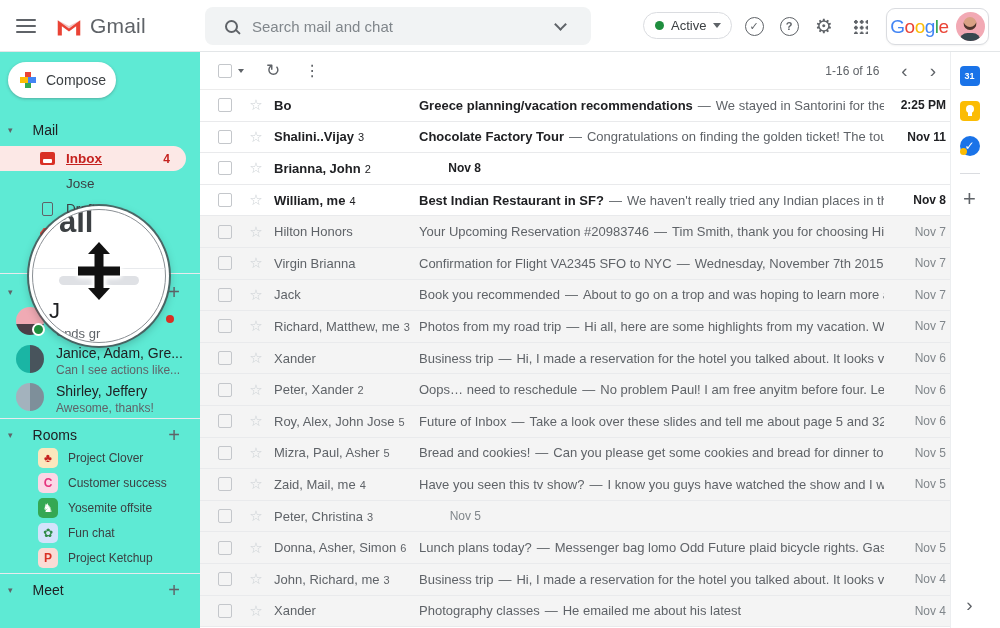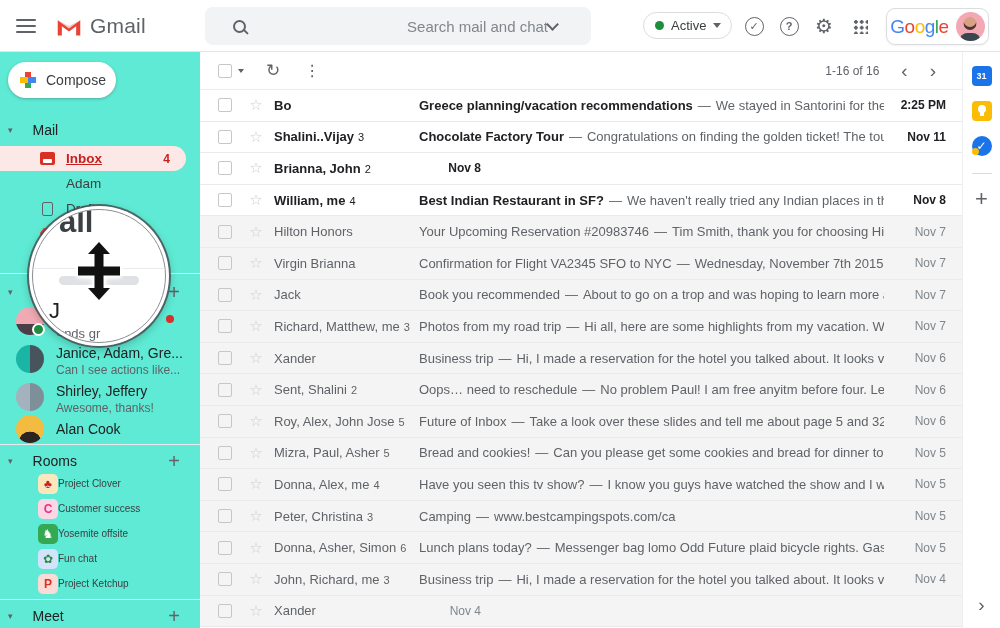--- a/index.html
+++ b/index.html
@@ -9,21 +9,21 @@
 
   
   .topbar { position:absolute; top:0; left:0; width:1000px; height:52px; background:#fff;
             border-bottom:1px solid #e3e6e8; display:flex; align-items:center; z-index:10; }
   .hamburger { width:20px; height:14px; margin-left:16px; display:flex; flex-direction:column;
                justify-content:space-between; cursor:pointer; }
   .hamburger span { display:block; height:2px; background:#5f6368; border-radius:1px; }
   .gmail-logo { display:flex; align-items:center; margin-left:20px; gap:8px; }
   .gmail-logo .wordmark { font-size:21px; color:#5f6368; letter-spacing:.2px; }
   .search { position:absolute; left:205px; top:7px; width:386px; height:38px; background:#f1f3f4;
-            border-radius:8px; display:flex; align-items:center; padding:0 28px;text-align:right; }
+            border-radius:8px; display:flex; align-items:center; padding:0 20px; }
   .mag-icon { width:13px; height:13px; border:2px solid #5f6368; border-radius:50%; position:relative; flex:0 0 auto; }
   .mag-icon::after { content:""; position:absolute; width:6px; height:2px; background:#5f6368;
                      transform:rotate(45deg); right:-5px; bottom:-2px; border-radius:1px; }
   .search-ph { margin-left:14px; font-size:15px; color:#80868b; flex:1; }
   .chev-down { width:9px; height:9px; border-right:2px solid #5f6368; border-bottom:2px solid #5f6368;
                transform:rotate(45deg); margin-right:6px; margin-top:-4px; }
   .status-pill { position:absolute; left:643px; top:12px; height:27px; background:#fff; border:1px solid #dadce0;
                  border-radius:14px; display:flex; align-items:center; padding:0 10px 0 11px; gap:7px; }
   .green-dot { width:9px; height:9px; border-radius:50%; background:#1e8e3e; }
   .status-pill .lbl { font-size:13px; color:#3c4043; font-weight:500; }
@@ -89,21 +89,21 @@
   .chat-meta { margin-left:12px; overflow:hidden; }
   .chat-name { font-size:14px; color:#202124; white-space:nowrap; }
   .chat-prev { font-size:12px; color:#5f6368; margin-top:2px; white-space:nowrap; }
   .chat-item.has-dot::before { content:""; position:absolute; right:26px; top:13px; width:8px; height:8px;
       border-radius:50%; background:#d93025; }
   .chat-item.no-preview { align-items:center; padding-top:0; height:26px; }
   .rooms-head { margin-top:6px; position:relative; }
   .room-item { display:flex; align-items:center; height:25px; padding-left:38px; cursor:pointer; }
   .room-avatar { width:20px; height:20px; border-radius:5px; display:flex; align-items:center;
                  justify-content:center; font-size:12px; font-weight:700; }
-  .room-name { font-size:10px; color:#3c4043; }
+  .room-name { margin-left:10px; font-size:12px; color:#3c4043; }
   .meet-head { margin-top:6px; position:relative; }
 
   
   .maillist { position:absolute; top:52px; left:200px; width:762px; height:576px; background:#fff; }
   .toolbar { height:38px; display:flex; align-items:center; border-bottom:1px solid #ececec; padding:0 26px 0 18px; }
   .cb { width:14px; height:14px; border:1.5px solid #c4c7cb; border-radius:2px; background:transparent; flex:0 0 auto; cursor:pointer; }
   .tb-caret { width:0; height:0; border-left:3.5px solid transparent; border-right:3.5px solid transparent;
               border-top:4.5px solid #5f6368; margin-left:6px; cursor:pointer; }
   .tb-refresh { font-size:17px; color:#5f6368; margin-left:22px; cursor:pointer; }
   .tb-more { font-size:16px; color:#5f6368; margin-left:24px; letter-spacing:0; cursor:pointer; }
@@ -121,21 +121,21 @@
   .row .cnt { font-size:11px; margin-left:4px; color:#5f6368; font-weight:400; }
   .row.unread .cnt { color:#202124; }
   .row .subj-area { flex:1; font-size:13px; color:#5f6368; white-space:nowrap; overflow:hidden; }
   .row .subject { color:#5f6368; }
   .row.unread .subject { color:#202124; font-weight:700; }
   .row .sep { margin:0 5px; color:#5f6368; }
   .row .date { width:78px; text-align:right; padding-right:16px; font-size:12px; color:#80868b; flex:0 0 auto; }
   .row.unread .date { color:#202124; font-weight:700; }
 
   
-  .rpanel { position:absolute; top:52px; right:0; width:38px; height:576px; background:#fff;
+  .rpanel { position:absolute; top:52px; right:12px; width:38px; height:576px; background:#fff;
             border-left:1px solid #eceef0; display:flex; flex-direction:column; align-items:center; }
   .cal-icon { width:20px; height:20px; background:#1a73e8; border-radius:4px; color:#fff; font-size:9px;
               font-weight:700; display:flex; align-items:center; justify-content:center; margin-top:14px; }
   .keep-icon { width:20px; height:20px; background:#fbbc04; border-radius:4px; position:relative; margin-top:15px; }
   .keep-icon::before { content:""; position:absolute; left:6px; top:4px; width:8px; height:8px;
                        border-radius:50%; background:#fff; }
   .keep-icon::after { content:""; position:absolute; left:8px; top:11px; width:4px; height:4px; background:#fff; }
   .tasks-icon { width:20px; height:20px; background:#1a73e8; border-radius:50%; color:#fff; position:relative;
                 display:flex; align-items:center; justify-content:center; font-size:12px; font-weight:700; margin-top:15px; }
   .tasks-icon::after { content:""; position:absolute; left:0; bottom:1px; width:7px; height:7px;
@@ -241,21 +241,21 @@
           <span class="nav-icon">
             <span class="icon-inbox"></span>
           </span>
           <span class="nav-label">Inbox</span>
           <span class="nav-count">4</span>
         </div>
         <div class="nav-item">
           <span class="nav-icon">
             <span class="icon-sent"></span>
           </span>
-          <span class="nav-label">Adam</span>
+          <span class="nav-label">Jose</span>
 
         </div>
         <div class="nav-item">
           <span class="nav-icon">
             <span class="icon-drafts"></span>
           </span>
           <span class="nav-label">Drafts</span>
 
         </div>
         <div class="nav-item">
@@ -294,27 +294,20 @@
           <span class="chat-meta">
             <div class="chat-name">Janice, Adam, Gre...</div>
             <div class="chat-prev">Can I see actions like...</div>
           </span>
         </div>
         <div class="chat-item">
           <span class="chat-avatar" style="background: linear-gradient(90deg, rgb(163, 178, 189) 50%, rgb(126, 143, 154) 50%);"></span>
           <span class="chat-meta">
             <div class="chat-name">Shirley, Jeffery</div>
             <div class="chat-prev">Awesome, thanks!</div>
-          </span>
-        </div>
-        <div class="chat-item no-preview">
-          <span class="chat-avatar" style="background: radial-gradient(circle at 50% 100%, rgb(43, 36, 32) 36%, rgb(243, 187, 63) 37%);"></span>
-          <span class="chat-meta">
-            <div class="chat-name">Alan Cook</div>
-
           </span>
         </div>
       </div>
 
     <div class="sb-divider"></div>
     <div class="sec-head rooms-head">
       <span class="tri">▾</span>
       <span class="txt">Rooms</span>
       <span class="sec-plus">+</span>
     </div>
@@ -438,21 +431,21 @@
           <span class="star">☆</span>
           <span class="sender"><span>Xander</span></span>
           <span class="subj-area">
             <span class="subject">Business trip</span><span class="sep">—</span><span class="snippet">Hi, I made a reservation for the hotel you talked about. It looks very fan…</span>
           </span>
           <span class="date">Nov 6</span>
         </div>
         <div class="row">
           <span class="cb"></span>
           <span class="star">☆</span>
-          <span class="sender"><span>Sent, Shalini</span><span class="cnt">2</span></span>
+          <span class="sender"><span>Peter, Xander</span><span class="cnt">2</span></span>
           <span class="subj-area">
             <span class="subject">Oops… need to reschedule</span><span class="sep">—</span><span class="snippet">No problem Paul! I am free anyitm before four. Let me kno…</span>
           </span>
           <span class="date">Nov 6</span>
         </div>
         <div class="row">
           <span class="cb"></span>
           <span class="star">☆</span>
           <span class="sender"><span>Roy, Alex, John Jose</span><span class="cnt">5</span></span>
           <span class="subj-area">
@@ -465,33 +458,30 @@
           <span class="star">☆</span>
           <span class="sender"><span>Mizra, Paul, Asher</span><span class="cnt">5</span></span>
           <span class="subj-area">
             <span class="subject">Bread and cookies!</span><span class="sep">—</span><span class="snippet">Can you please get some cookies and bread for dinner to…</span>
           </span>
           <span class="date">Nov 5</span>
         </div>
         <div class="row">
           <span class="cb"></span>
           <span class="star">☆</span>
-          <span class="sender"><span>Donna, Alex, me</span><span class="cnt">4</span></span>
+          <span class="sender"><span>Zaid, Mail, me</span><span class="cnt">4</span></span>
           <span class="subj-area">
             <span class="subject">Have you seen this tv show?</span><span class="sep">—</span><span class="snippet">I know you guys have watched the show and I would lov…</span>
           </span>
           <span class="date">Nov 5</span>
         </div>
         <div class="row">
           <span class="cb"></span>
           <span class="star">☆</span>
           <span class="sender"><span>Peter, Christina</span><span class="cnt">3</span></span>
-          <span class="subj-area">
-            <span class="subject">Camping</span><span class="sep">—</span><span class="snippet">www.bestcampingspots.com/ca</span>
-          </span>
           <span class="date">Nov 5</span>
         </div>
         <div class="row">
           <span class="cb"></span>
           <span class="star">☆</span>
           <span class="sender"><span>Donna, Asher, Simon</span><span class="cnt">6</span></span>
           <span class="subj-area">
             <span class="subject">Lunch plans today?</span><span class="sep">—</span><span class="snippet">Messenger bag lomo Odd Future plaid bicycle rights. Gastr…</span>
           </span>
           <span class="date">Nov 5</span>
@@ -502,20 +492,23 @@
           <span class="sender"><span>John, Richard, me</span><span class="cnt">3</span></span>
           <span class="subj-area">
             <span class="subject">Business trip</span><span class="sep">—</span><span class="snippet">Hi, I made a reservation for the hotel you talked about. It looks very fan…</span>
           </span>
           <span class="date">Nov 4</span>
         </div>
         <div class="row">
           <span class="cb"></span>
           <span class="star">☆</span>
           <span class="sender"><span>Xander</span></span>
+          <span class="subj-area">
+            <span class="subject">Photography classes</span><span class="sep">—</span><span class="snippet">He emailed me about his latest</span>
+          </span>
           <span class="date">Nov 4</span>
         </div>
       </div>
   </div>
 
   <div class="rpanel">
     <span class="cal-icon">
         <span>31</span>
       </span>
     <span class="keep-icon"></span>

